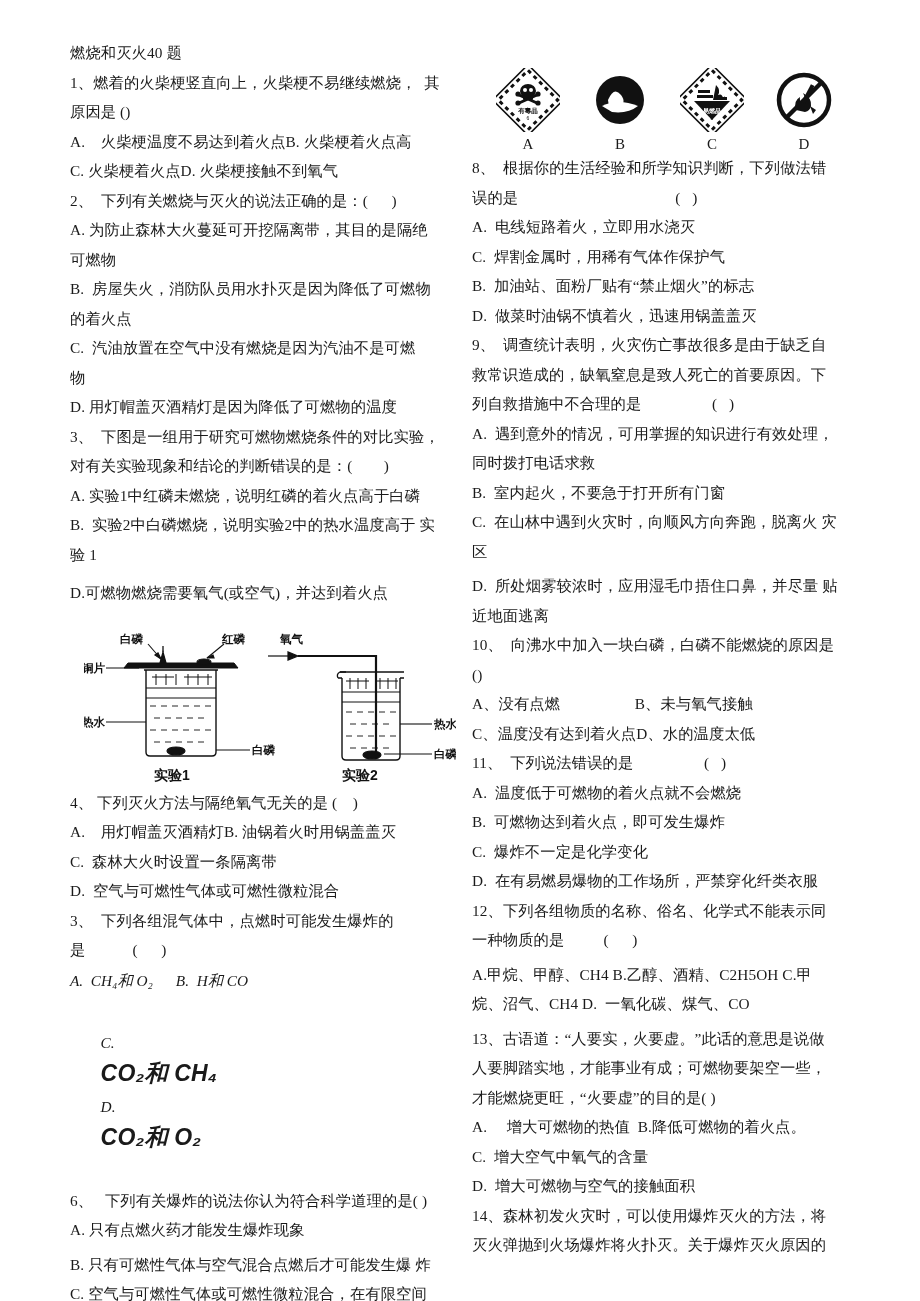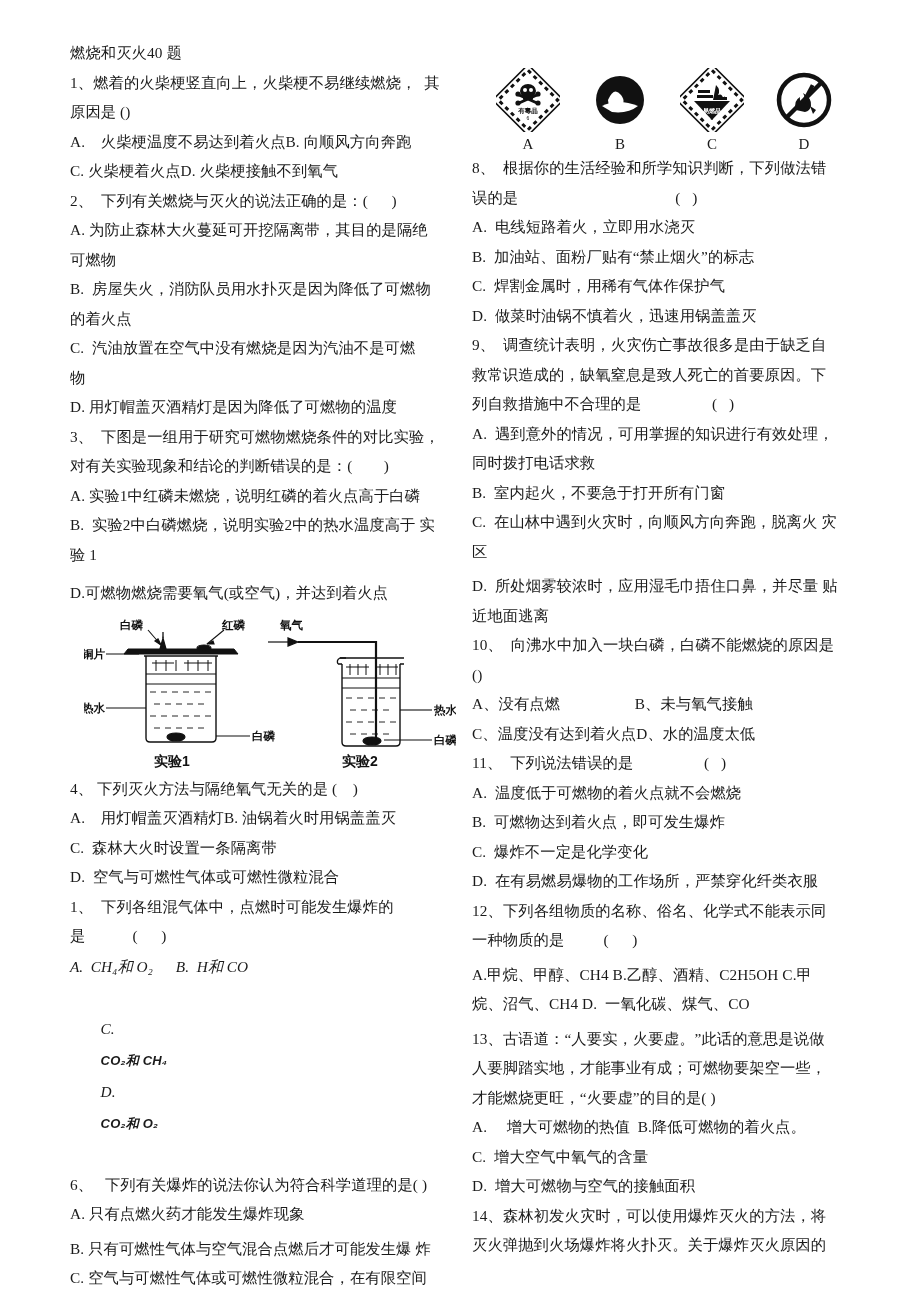--- a/index.html
+++ b/index.html
@@ -39,30 +39,30 @@
 
   
   .formula-line{
     font-size:15.3px;
     line-height:31px;
     white-space:pre-wrap;
     font-style:italic;
   }
   .big-f{
     font-family:"Liberation Sans","DejaVu Sans",sans-serif;
-    font-size:13px;
+    font-size:23px;
     font-weight:600;
     letter-spacing:0.2px;
   }
 
   
   .figure{
     position:relative;
     width:372px;height:152px;
-    margin:10px 0 4px 14px;
+    margin:24px 0 4px 14px;
   }
   .figure svg{display:block;}
 
   
   .signs{
     display:flex;
     align-items:flex-end;
     justify-content:flex-start;
     gap:28px;
     margin:2px 0 0 24px;
@@ -87,21 +87,21 @@
 <div class="page">
 
   <div class="cols">
 
     <div class="col col-left">
 
       <div class="ln">燃烧和灭火40 题</div>
 
       <div class="ln">1、燃着的火柴梗竖直向上，火柴梗不易继续燃烧，  其</div>
       <div class="ln">原因是 ()</div>
-      <div class="ln">A.    火柴梗温度不易达到着火点B. 向顺风方向奔跑</div>
+      <div class="ln">A.    火柴梗温度不易达到着火点B. 火柴梗着火点高</div>
       <div class="ln">C. 火柴梗着火点D. 火柴梗接触不到氧气</div>
       <div class="ln">2、  下列有关燃烧与灭火的说法正确的是：(      )</div>
       <div class="ln">A. 为防止森林大火蔓延可开挖隔离带，其目的是隔绝</div>
       <div class="ln">可燃物</div>
       <div class="ln">B.  房屋失火，消防队员用水扑灭是因为降低了可燃物</div>
       <div class="ln">的着火点</div>
       <div class="ln">C.  汽油放置在空气中没有燃烧是因为汽油不是可燃</div>
       <div class="ln">物</div>
       <div class="ln">D. 用灯帽盖灭酒精灯是因为降低了可燃物的温度</div>
       <div class="ln">3、  下图是一组用于研究可燃物燃烧条件的对比实验，</div>
@@ -209,21 +209,21 @@
             <text x="70" y="148">实验1</text>
             <text x="258" y="148">实验2</text>
           </g>
         </svg>
       </div>
 
       <div class="ln">4、 下列灭火方法与隔绝氧气无关的是 (    )</div>
       <div class="ln">A.    用灯帽盖灭酒精灯B. 油锅着火时用锅盖盖灭</div>
       <div class="ln">C.  森林大火时设置一条隔离带</div>
       <div class="ln">D.  空气与可燃性气体或可燃性微粒混合</div>
-      <div class="ln">1、  下列各组混气体中，点燃时可能发生爆炸的</div>
+      <div class="ln">3、  下列各组混气体中，点燃时可能发生爆炸的</div>
       <div class="ln">是            (      )</div>
 
       <div class="formula-line sm-sub">A.  CH₄和 O₂      B.  H和 CO</div>
 
       <div class="formula-line">
         <span>C.</span>
         <span class="big-f">CO₂和 CH₄</span>
         <span>D.</span>
         <span class="big-f">CO₂和 O₂</span>
       </div>
@@ -310,22 +310,22 @@
       <div class="sign-labels">
         <span>A</span>
         <span>B</span>
         <span>C</span>
         <span>D</span>
       </div>
 
       <div class="ln">8、  根据你的生活经验和所学知识判断，下列做法错</div>
       <div class="ln">误的是                                        (   )</div>
       <div class="ln">A.  电线短路着火，立即用水浇灭</div>
+      <div class="ln">C.  焊割金属时，用稀有气体作保护气</div>
       <div class="ln">B.  加油站、面粉厂贴有“禁止烟火”的标志</div>
-      <div class="ln">C.  焊割金属时，用稀有气体作保护气</div>
       <div class="ln">D.  做菜时油锅不慎着火，迅速用锅盖盖灭</div>
 
       <div class="ln">9、  调查统计表明，火灾伤亡事故很多是由于缺乏自</div>
       <div class="ln">救常识造成的，缺氧窒息是致人死亡的首要原因。下</div>
       <div class="ln">列自救措施中不合理的是                  (   )</div>
       <div class="ln">A.  遇到意外的情况，可用掌握的知识进行有效处理，</div>
       <div class="ln">同时拨打电话求救</div>
       <div class="ln">B.  室内起火，不要急于打开所有门窗</div>
       <div class="ln">C.  在山林中遇到火灾时，向顺风方向奔跑，脱离火 灾</div>
       <div class="ln">区</div>

